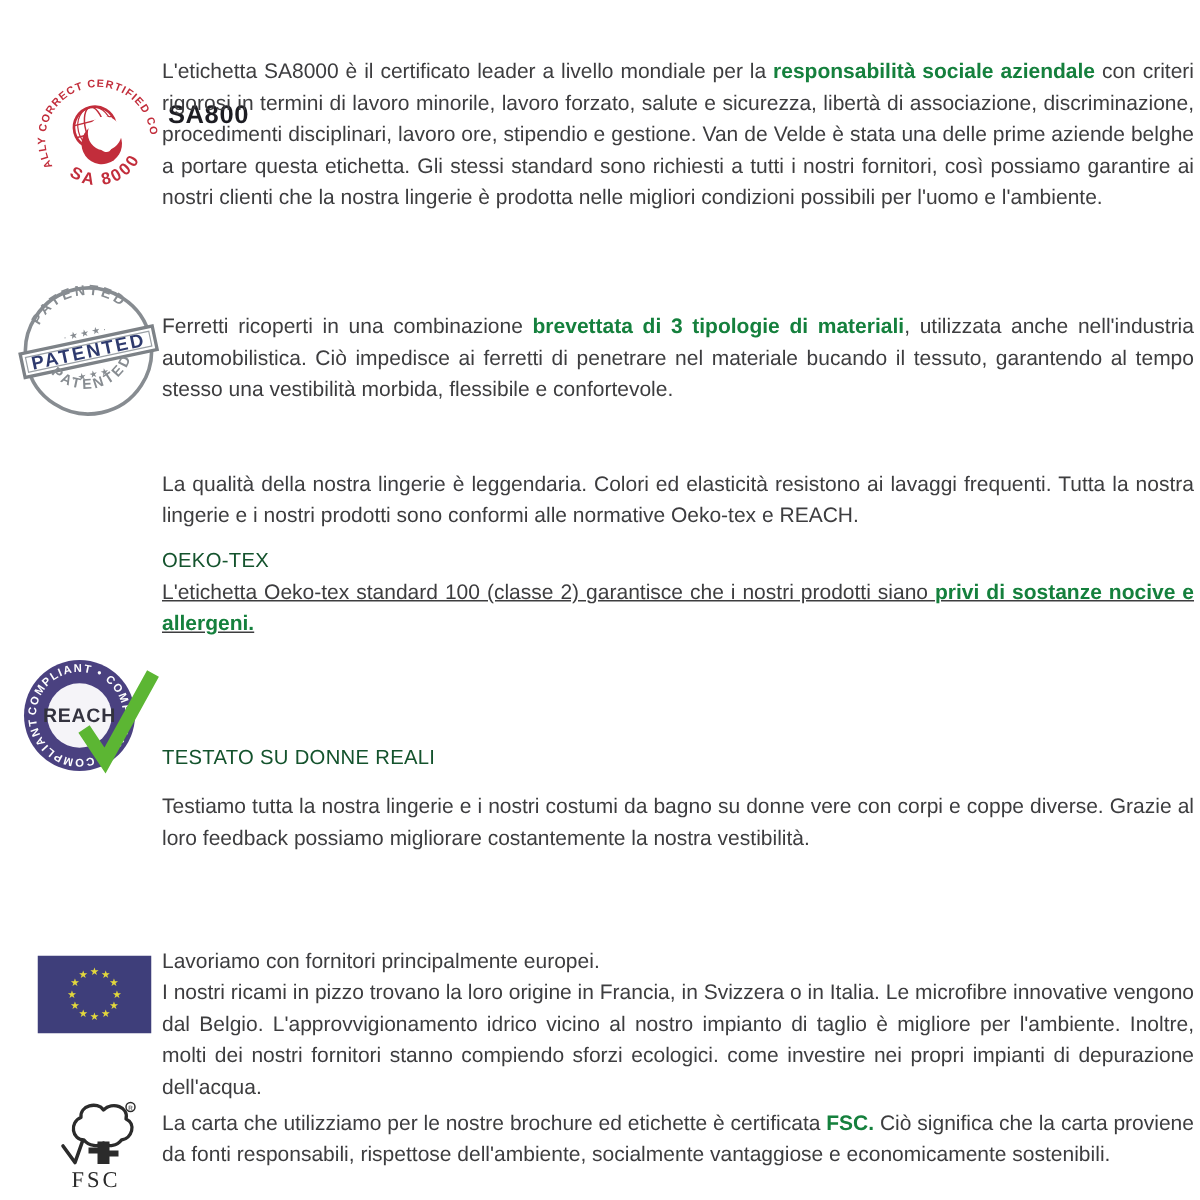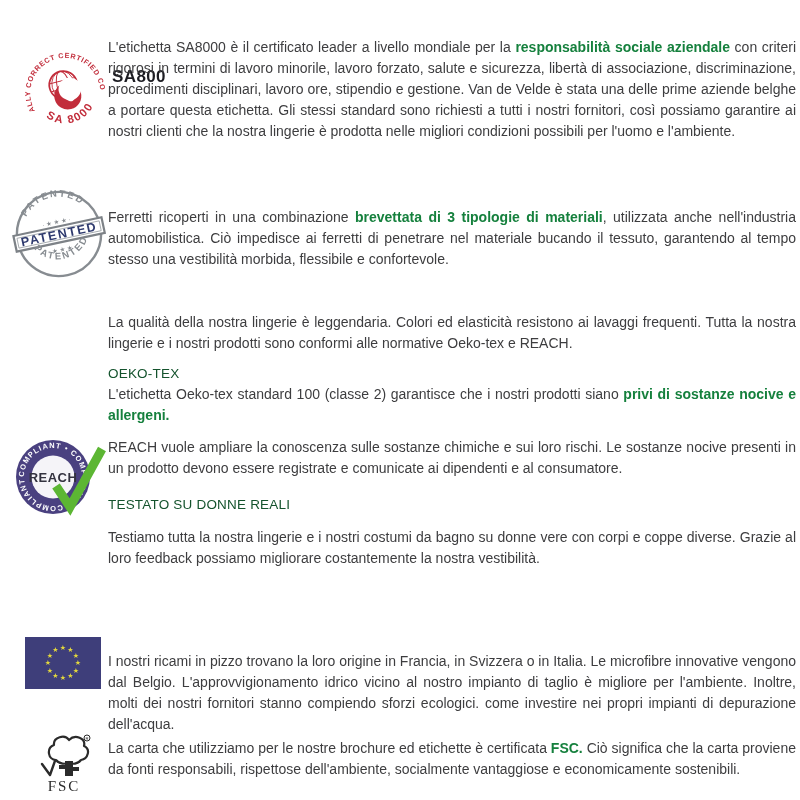--- a/index.html
+++ b/index.html
@@ -141,26 +141,26 @@
   <div class="abs para" style="left:108px;top:37px;"><span>L'etichetta SA8000 è il certificato leader a livello mondiale per la </span><span class="b">responsabilità sociale aziendale</span><span> con criteri rigorosi in termini di lavoro minorile, lavoro forzato, salute e sicurezza, libertà di associazione, discriminazione, procedimenti disciplinari, lavoro ore, stipendio e gestione. Van de Velde è stata una delle prime aziende belghe a portare questa etichetta.  Gli stessi standard sono richiesti a tutti i nostri fornitori, così possiamo garantire ai nostri clienti che la nostra lingerie è prodotta nelle migliori condizioni possibili per l'uomo e l'ambiente.</span></div>
 
 
   <div class="abs para" style="left:108px;top:207px;"><span>Ferretti ricoperti in una combinazione </span><span class="b">brevettata di 3 tipologie di materiali</span><span>, utilizzata anche nell'industria automobilistica. Ciò impedisce ai ferretti di penetrare nel materiale bucando il tessuto, garantendo al tempo stesso una vestibilità morbida, flessibile e confortevole.</span></div>
 
 
   <div class="abs para" style="left:108px;top:312px;">La qualità della nostra lingerie è leggendaria. Colori ed elasticità resistono ai lavaggi frequenti. Tutta la nostra lingerie e i nostri prodotti sono conformi alle normative Oeko-tex e REACH.</div>
 
   <div class="abs label" style="left:108px;top:366px;">OEKO-TEX</div>
 
-  <div class="abs para" style="left:108px;top:384px;"><span>L'etichetta Oeko-tex standard 100 (classe 2) garantisce che i nostri prodotti siano </span><span class="b">privi di sostanze nocive e allergeni.</span></div>
+  <div class="abs para" style="left:108px;top:384px;text-decoration:underline;"><span>L'etichetta Oeko-tex standard 100 (classe 2) garantisce che i nostri prodotti siano </span><span class="b">privi di sostanze nocive e allergeni.</span></div>
 
-  <div class="abs para" style="left:108px;top:437px;">REACH vuole ampliare la conoscenza sulle sostanze chimiche e sui loro rischi. Le sostanze nocive presenti in un prodotto devono essere registrate e comunicate ai dipendenti e al consumatore.</div>
 
   <div class="abs label" style="left:108px;top:497px;">TESTATO SU DONNE REALI</div>
 
   <div class="abs para" style="left:108px;top:527px;">Testiamo tutta la nostra lingerie e i nostri costumi da bagno su donne vere con corpi e coppe diverse. Grazie al loro feedback possiamo migliorare costantemente la nostra vestibilità.</div>
 
+  <div class="abs para" style="left:108px;top:630px;text-align:left;">Lavoriamo con fornitori principalmente europei.</div>
 
   <div class="abs para" style="left:108px;top:651px;">I nostri ricami in pizzo trovano la loro origine in Francia, in Svizzera o in Italia. Le microfibre innovative vengono dal Belgio. L'approvvigionamento idrico vicino al nostro impianto di taglio è migliore per l'ambiente. Inoltre, molti dei nostri fornitori stanno compiendo sforzi ecologici. come investire nei propri impianti di depurazione dell'acqua.</div>
 
   <div class="abs para" style="left:108px;top:738px;"><span>La carta che utilizziamo per le nostre brochure ed etichette è certificata </span><span class="b">FSC.</span><span> Ciò significa che la carta proviene da fonti responsabili, rispettose dell'ambiente, socialmente vantaggiose e economicamente sostenibili.</span></div>
 
 </div>
 
 </body></html>

